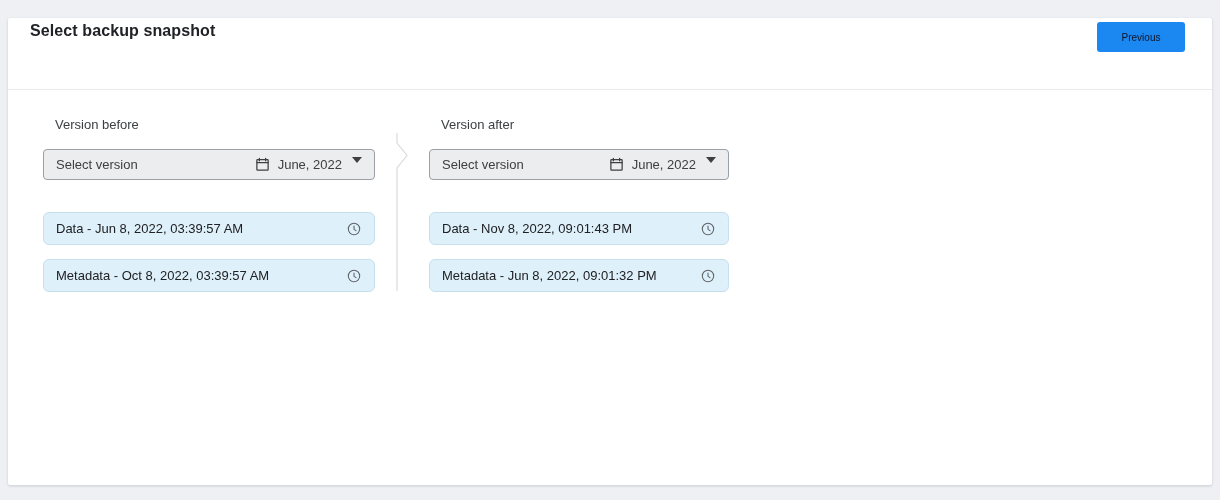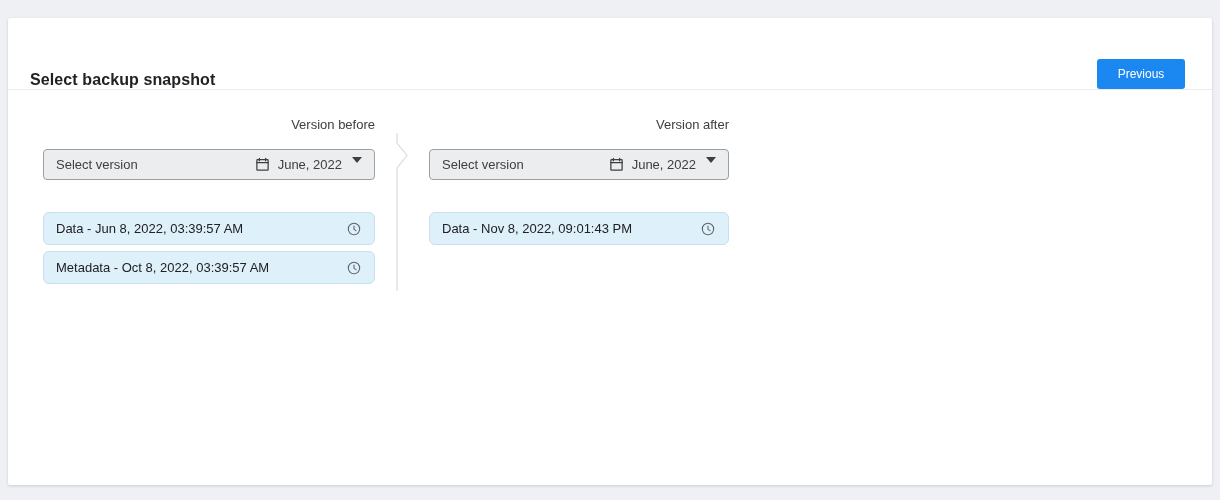--- a/index.html
+++ b/index.html
@@ -14,59 +14,58 @@
     position: absolute;
     left: 8px; top: 18px;
     width: 1204px; height: 467px;
     background: #ffffff;
     border-radius: 2px;
     box-shadow: 0 1px 3px rgba(40,45,60,0.18);
   }
   .card-header {
     height: 72px;
     display: flex;
-    align-items: flex-end;
+    align-items: flex-start;
     justify-content: space-between;
     padding: 4px 27px 0 22px;
     border-bottom: 1px solid #ececee;
   }
   .title {
     margin: 0;
     font-size: 16px;
     font-weight: 700;
     color: #202226;
     letter-spacing: .1px;
   }
   .header-actions { display: flex; align-items: center; }
   .btn {
     background: #1b87f0;
-    color: #ffffff;
+    color: #0f172a;
     border: none;
     border-radius: 3px;
     height: 30px;
     min-width: 88px;
     padding: 0 16px;
     margin-left: 9px;
-    font-size: 12px;
+    font-size: 10px;
     font-family: inherit;
     cursor: pointer;
   }
   .card-body {
     display: flex;
     align-items: flex-start;
     padding: 27px 0 0 35px;
   }
   .col-before { width: 332px; }
   .col-after  { width: 300px; }
   .col-label {
     font-size: 13px;
     color: #3c4043;
     margin: 0 0 17px 12px;
     line-height: 15px;
-    text-align: right;
   }
   .select {
     height: 31px;
     width: 100%;
     background: #ebedef;
     border: 1px solid #9aa0a6;
     border-radius: 4px;
     display: flex;
     align-items: center;
     justify-content: space-between;
@@ -87,21 +86,21 @@
   .item {
     height: 33px;
     width: 100%;
     background: #def0f9;
     border: 1px solid #c7e0ed;
     border-radius: 6px;
     display: flex;
     align-items: center;
     justify-content: space-between;
     padding: 0 12px;
-    margin-bottom: 6px;
+    margin-bottom: 14px;
     font-size: 13px;
     color: #202124;
     cursor: pointer;
   }
   .divider-wrap {
     width: 54px;
     padding-top: 16px;
     align-self: stretch;
   }
   .divider-wrap svg { display: block; margin-left: 21px; }
@@ -177,16 +176,23 @@
       </div>
 
       <div class="item">
         <span>Data - Nov 8, 2022, 09:01:43 PM</span>
         <svg class="icon" width="16" height="16" viewBox="0 0 24 24" fill="none" stroke="#5f6368" stroke-width="1.6" stroke-linecap="round">
           <circle cx="12" cy="12" r="8.5"></circle>
             <path d="M12 7.5v5l3 2"></path>
         </svg>
       </div>
 
+      <div class="item">
+        <span>Metadata - Jun 8, 2022, 09:01:32 PM</span>
+        <svg class="icon" width="16" height="16" viewBox="0 0 24 24" fill="none" stroke="#5f6368" stroke-width="1.6" stroke-linecap="round">
+          <circle cx="12" cy="12" r="8.5"></circle>
+            <path d="M12 7.5v5l3 2"></path>
+        </svg>
+      </div>
     </div>
 
   </div>
 </div>
 
 </body></html>

